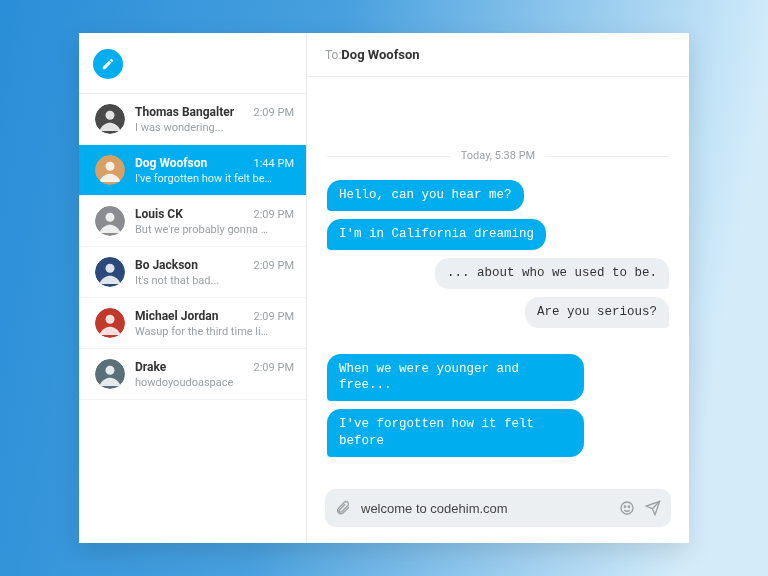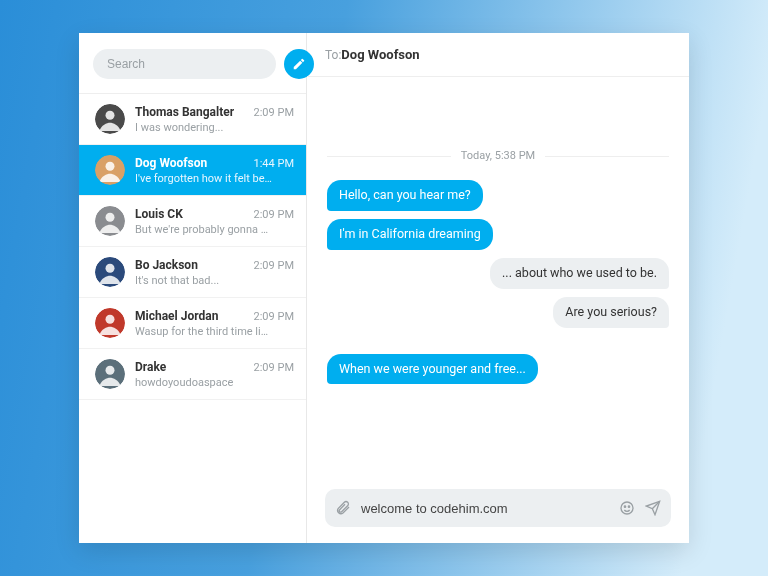--- a/index.html
+++ b/index.html
@@ -133,20 +133,21 @@
   }
   .msg-row { display: flex; margin: 4px 0; }
   .msg-row.me { justify-content: flex-start; }
   .msg-row.you { justify-content: flex-end; }
   .bubble {
     max-width: 75%;
     padding: 7px 12px;
     border-radius: 14px;
     font-size: 12.5px;
     line-height: 1.35;
+    font-family: Liberation Mono, monospace;
   }
   .me .bubble { background: #00aeef; color: #fff; border-bottom-left-radius: 4px; }
   .you .bubble { background: #eceff1; color: #333; border-bottom-right-radius: 4px; }
   .msg-gap { height: 18px; }
   
   .composer {
     margin: 12px 18px 16px 18px;
     background: #eceff1;
     border-radius: 10px;
     display: flex;
@@ -166,21 +167,20 @@
   }
   .composer-input::placeholder { color: #9aa0a4; }
 </style>
 </head>
 <body>
 
 <div class="app">
 
   <aside class="sidebar">
     <div class="search-row">
-      <input class="search-input" placeholder="Search" style="">
       <button class="compose-btn">
         <svg width="14" height="14" viewBox="0 0 24 24">
             <path d="M3 17.25V21h3.75l11-11-3.75-3.75-11 11zM20.7 7.04a1 1 0 0 0 0-1.41l-2.34-2.34a1 1 0 0 0-1.41 0l-1.83 1.83 3.75 3.75 1.83-1.83z"></path>
           </svg>
       </button>
     </div>
     <div class="conv-list" id="conv-list">
         <div class="conv-item">
           <svg class="avatar" viewBox="0 0 40 40">
             <circle cx="20" cy="20" r="20" fill="#4a4a4a"></circle>
@@ -284,20 +284,23 @@
         </div>
         <div class="msg-row you">
           <div class="bubble">... about who we used to be.</div>
         </div>
         <div class="msg-row you">
           <div class="bubble">Are you serious?</div>
         </div>
         <div class="msg-gap"></div>
         <div class="msg-row me">
           <div class="bubble">When we were younger and free...</div>
+        </div>
+        <div class="msg-row me">
+          <div class="bubble">I've forgotten how it felt before</div>
         </div>
       </div>
 
     <div class="composer">
       <span class="composer-icon">
         <svg width="16" height="16" viewBox="0 0 24 24" fill="none" stroke="currentColor" stroke-width="2">
             <path d="M21 10.5l-9 9a5 5 0 0 1-7-7l9-9a3.5 3.5 0 0 1 5 5l-9 9a2 2 0 0 1-3-3l8-8"></path>
           </svg>
       </span>
       <input class="composer-input" value="welcome to codehim.com" style="">

